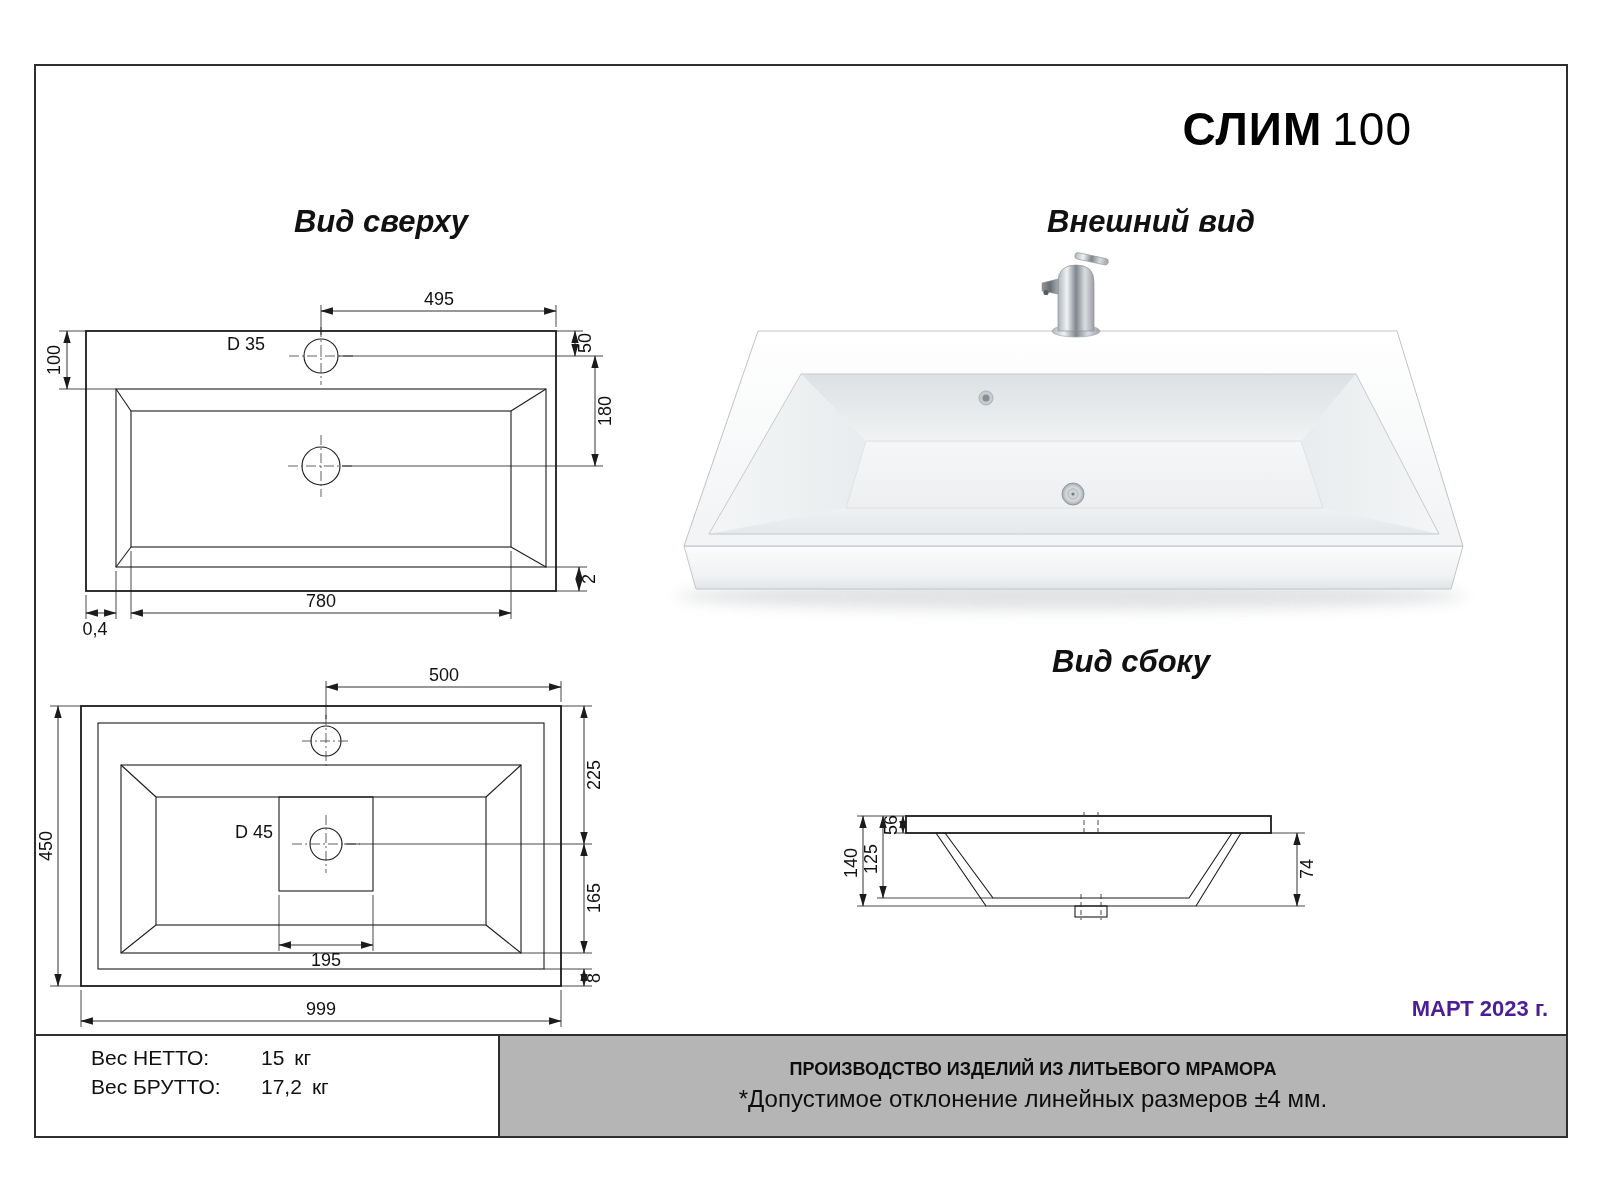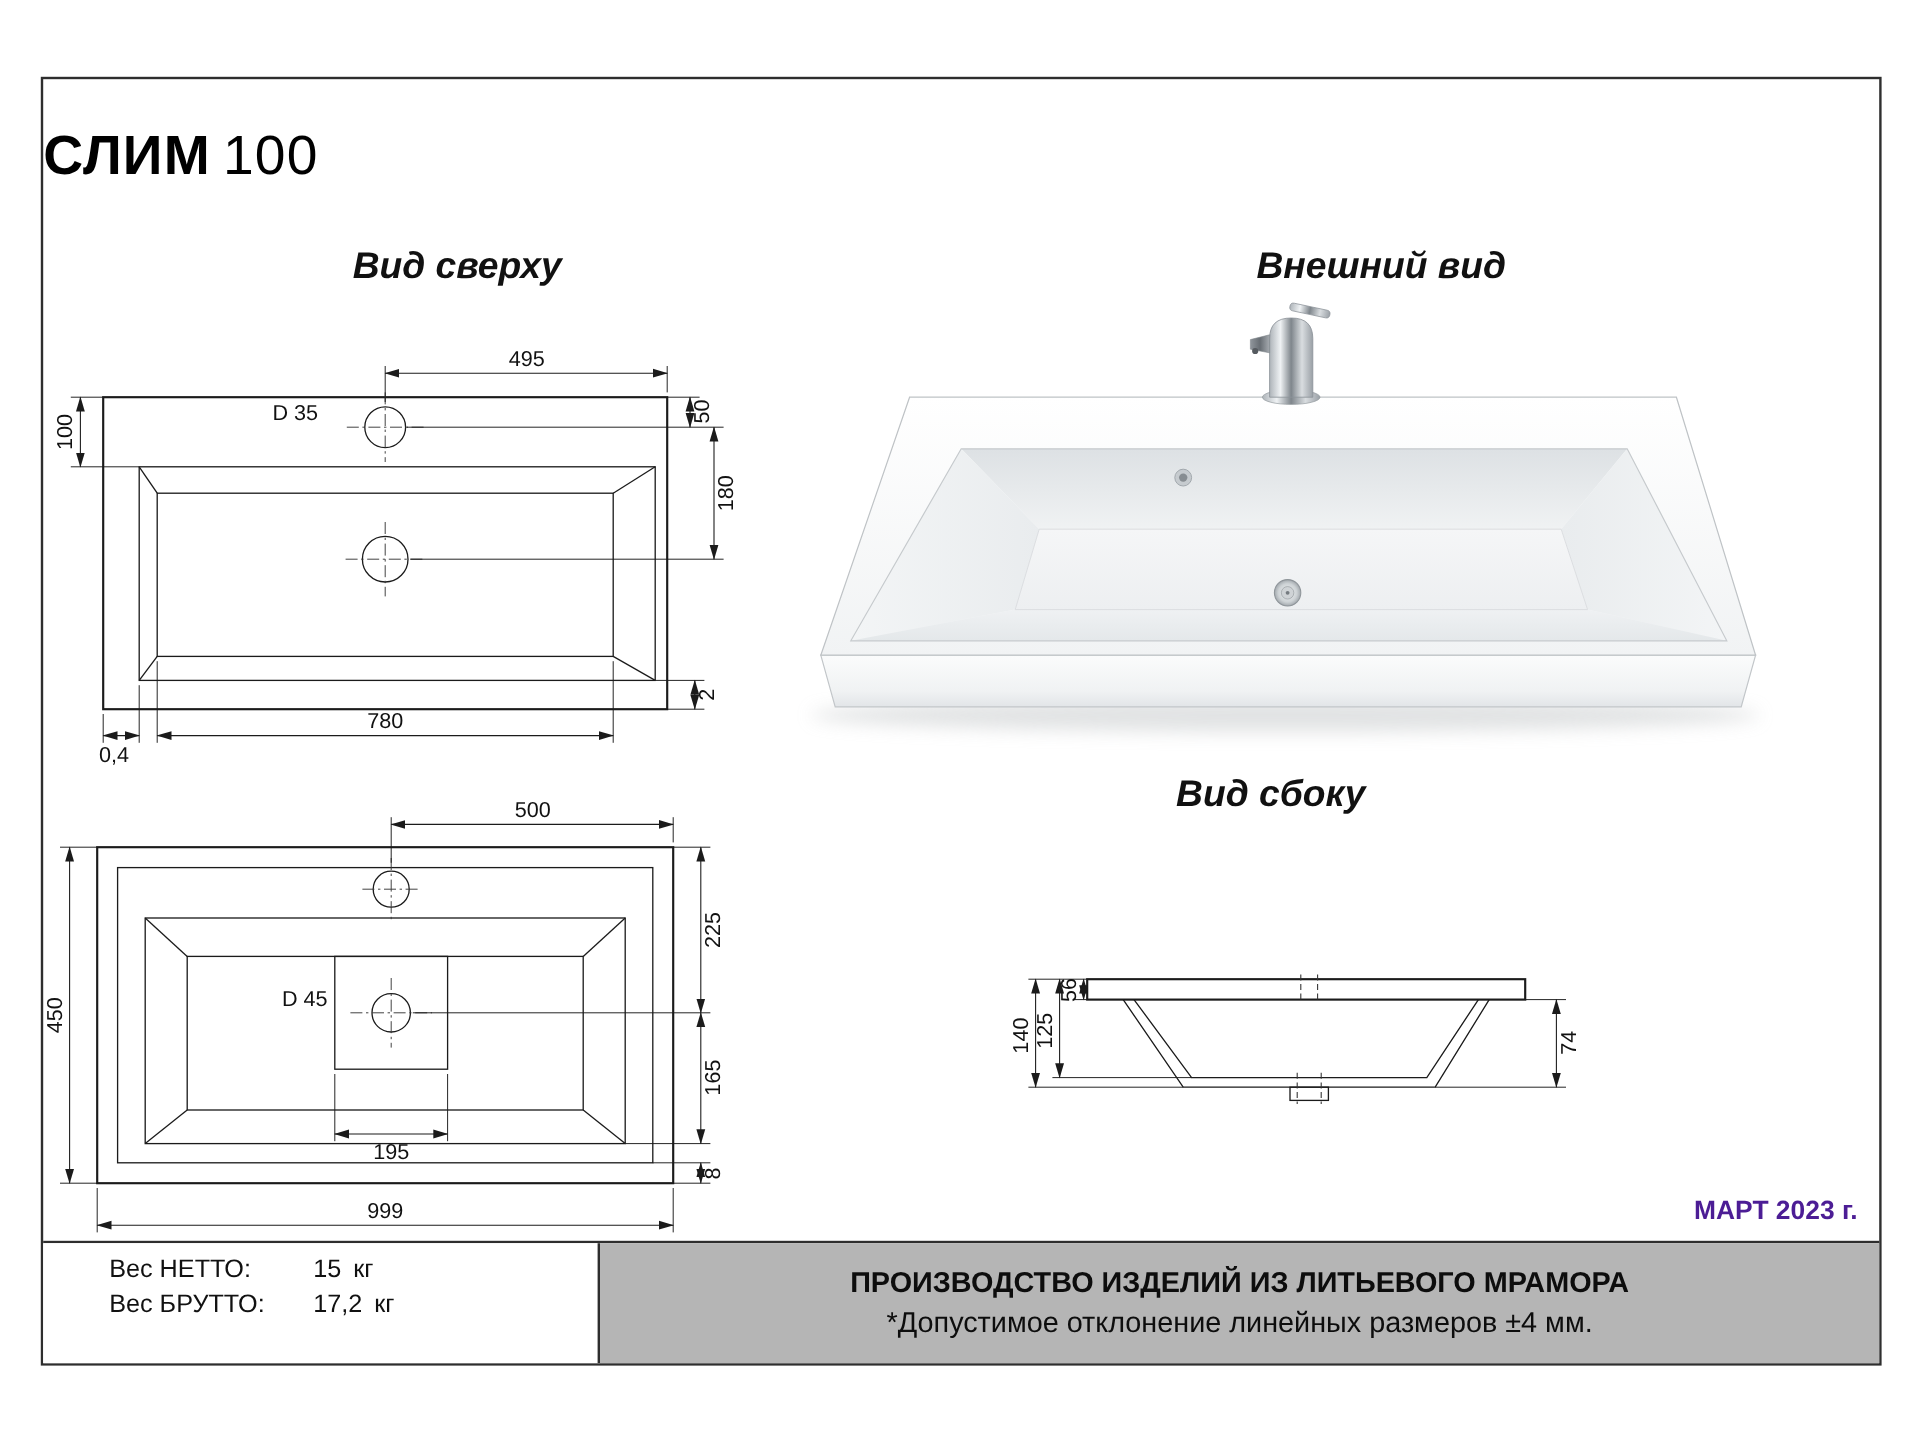--- a/index.html
+++ b/index.html
@@ -1,45 +1,45 @@
 <!DOCTYPE html>
 <html><head>
 <meta charset="utf-8">
 <style>
   html,body{margin:0;padding:0;background:#fff}
   body{width:1600px;height:1200px;font-family:"Liberation Sans",sans-serif;color:#111;position:relative}
   .frame{position:absolute;left:34px;top:64px;width:1530px;height:1070px;border:2px solid #2e2e2e;box-sizing:content-box;background:#fff}
-  .title{position:absolute;top:36px;left:0;width:1376px;text-align:left;font-size:46px;color:#000;letter-spacing:1px}
+  .title{position:absolute;top:36px;left:0;width:1376px;text-align:right;font-size:46px;color:#000;letter-spacing:1px}
   .title .model{font-weight:700}
   .title .size{font-weight:400;margin-left:10px}
   .lbl{position:absolute;font-style:italic;font-weight:700;font-size:31px;color:#111;text-align:center;width:400px;line-height:1}
   .lbl-top{left:145px;top:140px}
   .lbl-ext{left:915px;top:140px}
   .lbl-bottom{left:60px;top:568px}
-  .lbl-side{left:823px;top:580px}
+  .lbl-side{left:895px;top:580px}
   .sv{position:absolute}
   .sv-top{left:5px;top:213px;width:620px;height:372px}
   .sv-ext{left:615px;top:180px;width:860px;height:400px}
   .sv-bottom{left:0px;top:601px;width:630px;height:366px}
   .sv-side{left:805px;top:680px;width:530px;height:240px}
   .oline{fill:none;stroke:#1b1b1b;stroke-width:1.8}
   .tline{fill:none;stroke:#1b1b1b;stroke-width:1.1}
   .dim{fill:none;stroke:#1b1b1b;stroke-width:0.9}
   .ext{fill:none;stroke:#1b1b1b;stroke-width:0.8}
   .cl{fill:none;stroke:#3a3a3a;stroke-width:0.8;stroke-dasharray:10 3 2 3}
   .dash{fill:none;stroke:#333;stroke-width:0.9;stroke-dasharray:5 3}
   .dtxt{font-family:"Liberation Sans",sans-serif;font-size:18px;fill:#111}
   .date{position:absolute;top:930px;right:18px;font-weight:700;font-size:22px;color:#4c1d95}
   .footer{position:absolute;left:0;right:0;bottom:0;height:102px;border-top:2px solid #2e2e2e;display:flex;box-sizing:border-box}
   .specs{width:464px;border-right:2px solid #2e2e2e;box-sizing:border-box;padding:7px 0 0 55px;font-size:21px;background:#fff}
   .spec-row{display:flex;line-height:29px}
   .spec-label{width:170px}
   .spec-value{font-weight:400;margin-right:10px}
   .graybar{flex:1;background:#b5b5b5;display:flex;flex-direction:column;align-items:center;justify-content:center;gap:5px;color:#0d0d0d}
-  .prod1{font-size:24px;font-weight:700}
+  .prod1{font-size:18px;font-weight:700}
   .prod2{font-size:24px;font-weight:400}
 </style>
 </head>
 <body>
 
 <div class="frame">
 
   <div class="title">
     <span class="model">СЛИМ</span><span class="size">100</span>
   </div>

